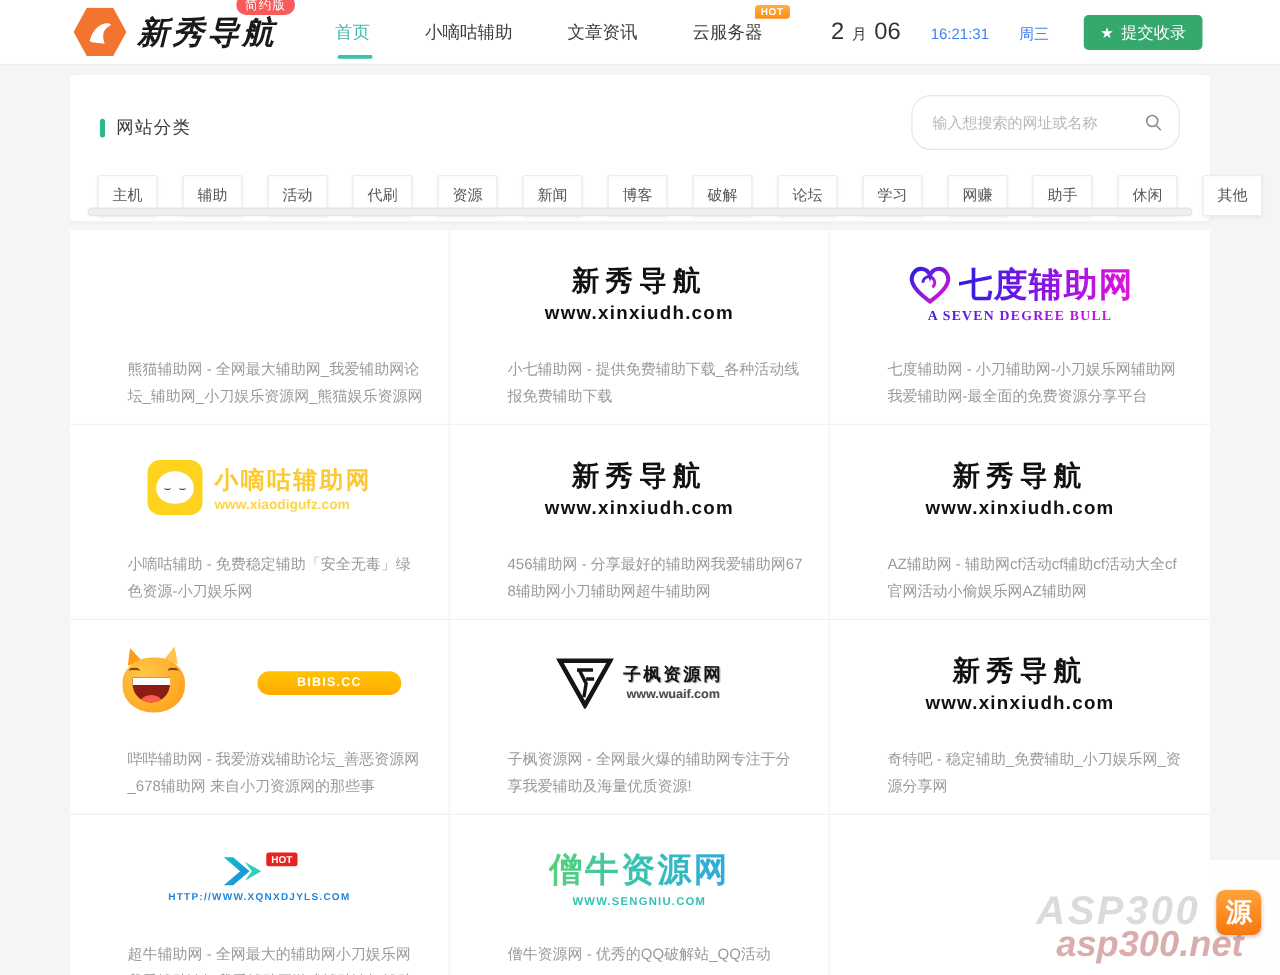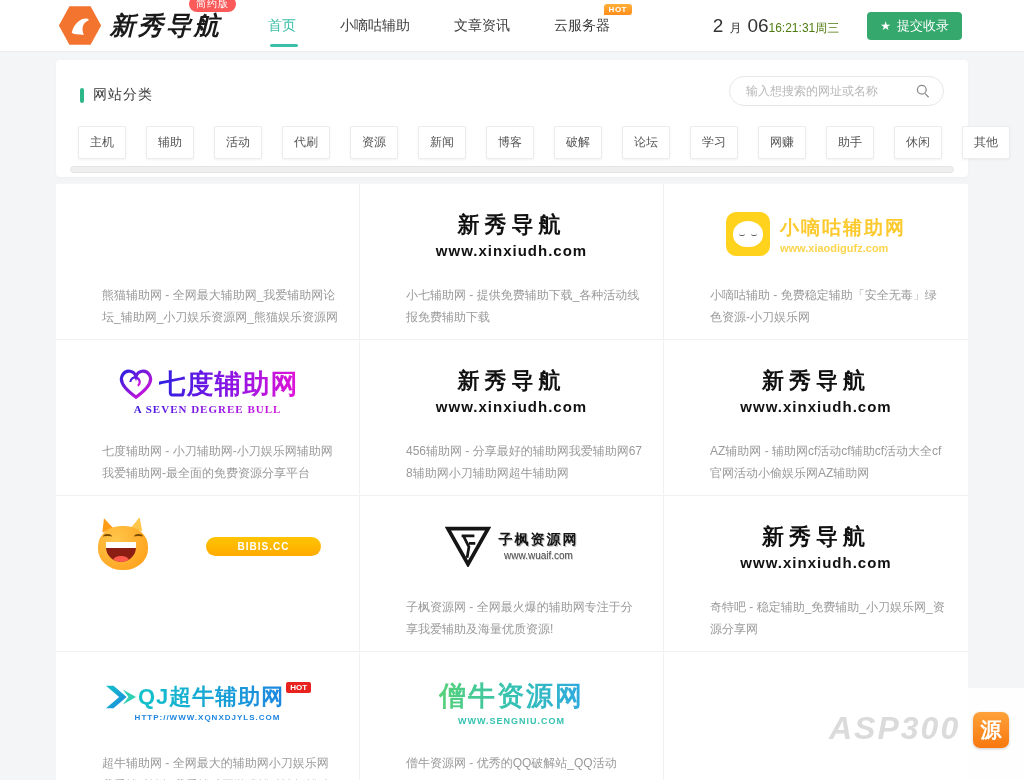--- a/index.html
+++ b/index.html
@@ -14,31 +14,31 @@
   .logo-badge { position:absolute; top:-9px; right:-14px; background:#fa5a5a; color:#fff; font-size:10px; padding:1px 7px; border-radius:9px; letter-spacing:1px; }
   .nav { display:flex; align-items:center; height:52px; }
   .nav-item { position:relative; margin-right:44px; font-size:14px; color:#3c3c3c; cursor:pointer; height:52px; display:flex; align-items:center; }
   .nav-item.active { color:#3bbfa8; }
   .nav-item.active::after { content:""; position:absolute; left:2px; bottom:5px; width:28px; height:3px; border-radius:2px; background:#3bbfa8; }
   .nav-hot { position:absolute; top:4px; right:-22px; background:linear-gradient(180deg,#ffb03a,#ff8d1a); color:#fff; font-size:8px; font-weight:bold; padding:1px 5px; border-radius:3px 3px 3px 0; letter-spacing:.5px; }
   .header-right { margin-left:auto; display:flex; align-items:center; }
   .date-block { display:flex; align-items:baseline; color:#333; margin-right:28px; white-space:nowrap; }
   .d-big { font-size:19px; }
   .d-small { font-size:12px; margin:0 6px; }
-  .d-time { font-size:12px; margin-left:0; color:#4d7c0f; }
+  .d-time { font-size:12px; margin-left:24px; color:#3b82f6; }
   .submit-btn { background:#35a96d; color:#fff; border:none; border-radius:4px; height:28px; padding:0 13px; font-size:13px; display:flex; align-items:center; cursor:pointer; }
   .submit-btn .star { font-size:12px; margin-right:6px; }
 
   
   .panel { position:absolute; left:56px; top:60px; width:912px; height:117px; background:#fff; border-radius:4px; box-shadow:0 1px 3px rgba(0,0,0,.03); }
   .panel-head { display:flex; align-items:center; justify-content:space-between; padding:16px 24px 0 24px; }
   .panel-title-wrap { display:flex; align-items:center; margin-top:8px; }
   .title-bar { width:4px; height:15px; background:#2eb88a; border-radius:2px; margin-right:9px; }
   .panel-title { font-size:14px; color:#3a3a3a; font-weight:normal; letter-spacing:1px; }
-  .search-box { width:215px; height:30px; border:1px solid #e7e7e7; border-radius:16px; display:flex; align-items:center; padding:0 12px 0 16px; }
+  .search-box { width:215px; height:44px; border:1px solid #e7e7e7; border-radius:16px; display:flex; align-items:center; padding:0 12px 0 16px; }
   .search-box input { border:none; outline:none; flex:1; font-size:12px; color:#666; background:transparent; }
   .search-box input::placeholder { color:#b8b8b8; }
   .search-icon { width:16px; height:16px; flex:none; cursor:pointer; }
   .chips { display:flex; align-items:center; padding:20px 22px 0 22px; }
   .chip { background:#fff; border:1px solid #ececec; box-shadow:0 1px 3px rgba(0,0,0,.05); border-radius:2px; font-size:12px; color:#555; padding:7px 11px; margin-right:20px; white-space:nowrap; cursor:pointer; }
   .scroll-track { position:absolute; left:14px; right:14px; bottom:4px; height:7px; background:#efefef; border:1px solid #e4e4e4; border-radius:4px; cursor:pointer; }
 
   
   .grid { position:absolute; left:56px; top:184px; width:912px; background:#fff; display:grid; grid-template-columns:repeat(3,1fr); grid-auto-rows:156px; }
   .site-card { border-right:1px solid #f1f1f1; border-bottom:1px solid #f1f1f1; padding:0 20px; cursor:pointer; background:#fff; }
@@ -78,21 +78,21 @@
   .cat-mouth::before { content:""; position:absolute; left:0; top:0; width:30px; height:6px; background:#fff; }
   .cat-mouth::after { content:""; position:absolute; left:7px; bottom:-3px; width:16px; height:9px; background:#ff5a4e; border-radius:50%; }
   .cat-eye1,.cat-eye2 { position:absolute; top:14px; width:9px; height:6px; border-top:2px solid #7a4a00; border-radius:50%; }
   .cat-eye1 { left:9px; } .cat-eye2 { right:9px; }
   .bibis-pill { background:linear-gradient(180deg,#ffc400,#ffaa00); color:#fff; font-size:10px; font-weight:bold; letter-spacing:1px; padding:4px 32px; border-radius:10px;margin-left:32px; }
 
   
   .lg-zf { display:flex; align-items:center; }
   .zf-txt { margin-left:8px; text-align:center; }
   .zf-txt .t { font-size:14px; font-weight:900; color:#151515; letter-spacing:2px; text-shadow:1px 1px 0 #bbb; }
-  .zf-txt .d { font-size:10px; font-weight:normal; color:#4c4c4c; margin-top:1px; text-shadow:.5px .5px 0 #ccc; }
+  .zf-txt .d { font-size:10px; font-weight:bold; color:#4c4c4c; margin-top:1px; text-shadow:.5px .5px 0 #ccc; }
 
   
   .lg-cn { text-align:center; position:relative; }
   .lg-cn .row { display:flex; align-items:center; justify-content:center; }
   .grad-tb { background:linear-gradient(90deg,#12c3c9,#1d86e0); -webkit-background-clip:text; background-clip:text; color:transparent; }
   .lg-cn .t { font-size:22px; font-weight:900; letter-spacing:1px; }
   .cn-hot { background:#e8231f; color:#fff; font-size:8px; font-weight:bold; padding:1px 4px; border-radius:2px; margin-left:2px; align-self:flex-start; }
   .lg-cn .u { font-size:8px; font-weight:bold; color:#1d86e0; letter-spacing:1px; margin-top:1px; }
 
   
@@ -195,35 +195,20 @@
       <div class="lg-xinxiu">
         <div class="t">新秀导航</div>
         <div class="d">www.xinxiudh.com</div>
       </div>
     </div>
     <div class="site-desc">小七辅助网 - 提供免费辅助下载_各种活动线报免费辅助下载</div>
   </div>
 
   <div class="site-card">
     <div class="logo-area">
-      <div class="lg-xdg">
-        <div class="xdg-ico">
-            <div class="xdg-face"></div>
-          </div>
-        <div class="txt">
-          <div class="t">小嘀咕辅助网</div>
-          <div class="d">www.xiaodigufz.com</div>
-        </div>
-      </div>
-    </div>
-    <div class="site-desc">小嘀咕辅助 - 免费稳定辅助「安全无毒」绿色资源-小刀娱乐网</div>
-  </div>
-
-  <div class="site-card">
-    <div class="logo-area">
       <div class="lg-qidu">
         <div class="row">
           <svg width="38" height="34" viewBox="0 0 40 36">
             <defs>
                 <linearGradient id="hg" x1="0" y1="0" x2="1" y2="1">
                   <stop offset="0" stop-color="#2b1fe0"></stop>
                   <stop offset="1" stop-color="#e414d8"></stop>
                 </linearGradient>
               </defs>
             <path d="M20 32 C6 22, 2 14, 6 8 C10 2, 18 4, 20 10 C22 4, 30 2, 34 8 C38 14, 34 22, 20 32 Z" fill="none" stroke="url(#hg)" stroke-width="3.4"></path>
@@ -232,20 +217,35 @@
           <span class="t grad-bm">七度辅助网</span>
         </div>
         <div class="s grad-bm">A SEVEN DEGREE BULL</div>
       </div>
     </div>
     <div class="site-desc">七度辅助网 - 小刀辅助网-小刀娱乐网辅助网我爱辅助网-最全面的免费资源分享平台</div>
   </div>
 
   <div class="site-card">
     <div class="logo-area">
+      <div class="lg-xdg">
+        <div class="xdg-ico">
+            <div class="xdg-face"></div>
+          </div>
+        <div class="txt">
+          <div class="t">小嘀咕辅助网</div>
+          <div class="d">www.xiaodigufz.com</div>
+        </div>
+      </div>
+    </div>
+    <div class="site-desc">小嘀咕辅助 - 免费稳定辅助「安全无毒」绿色资源-小刀娱乐网</div>
+  </div>
+
+  <div class="site-card">
+    <div class="logo-area">
       <div class="lg-xinxiu">
         <div class="t">新秀导航</div>
         <div class="d">www.xinxiudh.com</div>
       </div>
     </div>
     <div class="site-desc">456辅助网 - 分享最好的辅助网我爱辅助网678辅助网小刀辅助网超牛辅助网</div>
   </div>
 
   <div class="site-card">
     <div class="logo-area">
@@ -264,20 +264,21 @@
           <div class="cat-ear1"></div>
             <div class="cat-ear2"></div>
           <div class="cat-head"></div>
           <div class="cat-eye1"></div>
             <div class="cat-eye2"></div>
           <div class="cat-mouth"></div>
         </div>
         <div class="bibis-pill">BIBIS.CC</div>
       </div>
     </div>
+    <div class="site-desc">哔哔辅助网 - 我爱游戏辅助论坛_善恶资源网_678辅助网 来自小刀资源网的那些事</div>
   </div>
 
 
   <div class="site-card">
     <div class="logo-area">
       <div class="lg-zf">
         <svg width="46" height="42" viewBox="0 0 50 46">
           <path d="M3 4 L47 4 L25 43 Z" fill="none" stroke="#151515" stroke-width="4"></path>
           <path d="M18 12 L32 12 M20 12 L26 24 L24 36 M26 20 L33 20" fill="none" stroke="#151515" stroke-width="3"></path>
         </svg>
@@ -307,21 +308,20 @@
           <svg width="34" height="30" viewBox="0 0 36 32">
             <defs>
                 <linearGradient id="xg" x1="0" y1="0" x2="1" y2="1">
                   <stop offset="0" stop-color="#12c3c9"></stop>
                   <stop offset="1" stop-color="#1d86e0"></stop>
                 </linearGradient>
               </defs>
             <path d="M2 4 L16 16 L2 28 L10 28 L24 16 L10 4 Z" fill="url(#xg)"></path>
             <path d="M20 8 L34 16 L20 24 L26 16 Z" fill="#2fd0b4"></path>
           </svg>
-          <span class="t grad-tb">QJ超牛辅助网</span>
           <span class="cn-hot">HOT</span>
         </div>
         <div class="u">HTTP://WWW.XQNXDJYLS.COM</div>
       </div>
     </div>
     <div class="site-desc">超牛辅助网 - 全网最大的辅助网小刀娱乐网我爱辅助论坛我爱辅助网游戏辅助论坛辅助网专注辅助...</div>
   </div>
 
   <div class="site-card">
     <div class="logo-area">
@@ -330,14 +330,15 @@
         <div class="u">WWW.SENGNIU.COM</div>
       </div>
     </div>
     <div class="site-desc">僧牛资源网 - 优秀的QQ破解站_QQ活动</div>
   </div>
 
 </div>
 
 <div class="watermark">
   <span class="wm-big">ASP300</span>
+  <span class="wm-domain">asp300.net</span>
   <span class="wm-badge">源</span>
 </div>
 
 </body></html>

